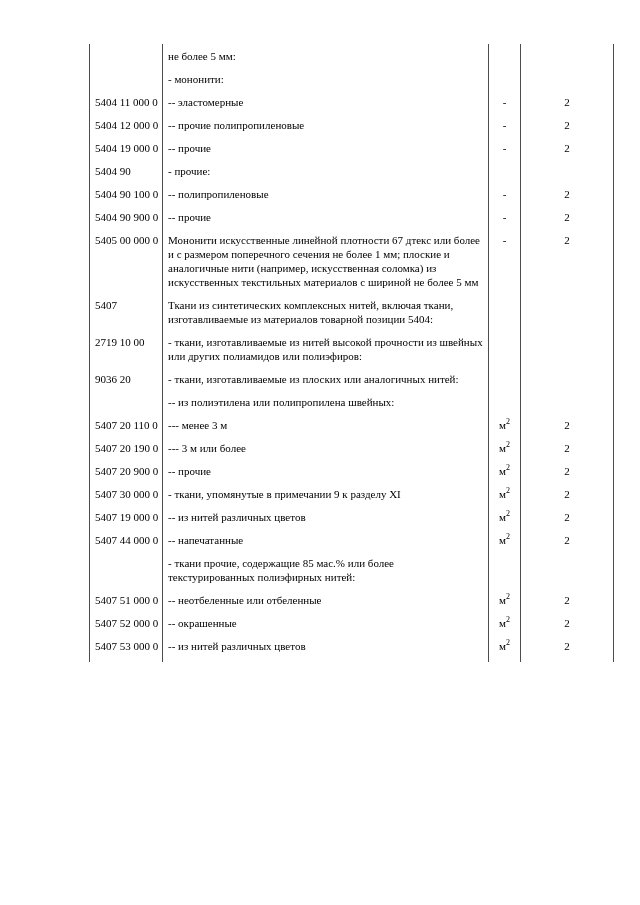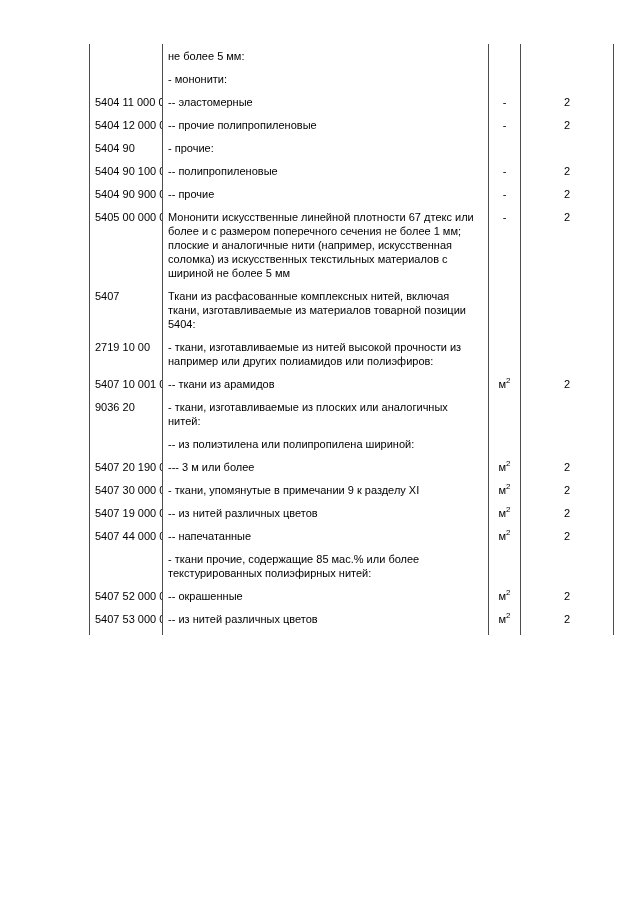--- a/index.html
+++ b/index.html
@@ -6,21 +6,21 @@
     margin: 0;
     padding: 0;
     background: #ffffff;
   }
   .page {
     position: relative;
     width: 640px;
     height: 803px;
     background: #ffffff;
     overflow: hidden;
-    font-family: Liberation Sans, sans-serif;
+    font-family: Liberation Serif, serif;
     color: #000000;
   }
   table.tariff {
     position: absolute;
     left: 89px;
     top: 44px;
     width: 524px;
     border-collapse: collapse;
     table-layout: fixed;
     font-size: 11px;
@@ -87,20 +87,26 @@
           <td class="unit-cell">-</td>
           <td class="rate-cell">2</td>
         </tr>
         <tr>
           <td class="code-cell">5404 12 000 0</td>
           <td class="desc-cell">-- прочие полипропиленовые</td>
           <td class="unit-cell">-</td>
           <td class="rate-cell">2</td>
         </tr>
         <tr>
+          <td class="code-cell">5404 19 000 0</td>
+          <td class="desc-cell">-- прочие</td>
+          <td class="unit-cell">-</td>
+          <td class="rate-cell">2</td>
+        </tr>
+        <tr>
           <td class="code-cell">5404 90</td>
           <td class="desc-cell">- прочие:</td>
           <td class="unit-cell"></td>
           <td class="rate-cell"></td>
         </tr>
         <tr>
           <td class="code-cell">5404 90 100 0</td>
           <td class="desc-cell">-- полипропиленовые</td>
           <td class="unit-cell">-</td>
           <td class="rate-cell">2</td>
@@ -112,55 +118,61 @@
           <td class="rate-cell">2</td>
         </tr>
         <tr>
           <td class="code-cell">5405 00 000 0</td>
           <td class="desc-cell">Мононити искусственные линейной плотности 67 дтекс или более и с размером поперечного сечения не более 1 мм; плоские и аналогичные нити (например, искусственная соломка) из искусственных текстильных материалов с шириной не более 5 мм</td>
           <td class="unit-cell">-</td>
           <td class="rate-cell">2</td>
         </tr>
         <tr>
           <td class="code-cell">5407</td>
-          <td class="desc-cell">Ткани из расфасованные комплексных нитей, включая ткани, изготавливаемые из материалов товарной позиции 5404:</td>
+          <td class="desc-cell">Ткани из синтетических комплексных нитей, включая ткани, изготавливаемые из материалов товарной позиции 5404:</td>
           <td class="unit-cell"></td>
           <td class="rate-cell"></td>
         </tr>
         <tr>
           <td class="code-cell">2719 10 00</td>
-          <td class="desc-cell">- ткани, изготавливаемые из нитей высокой прочности из например или других полиамидов или полиэфиров:</td>
-          <td class="unit-cell"></td>
-          <td class="rate-cell"></td>
-        </tr>
-        <tr>
-          <td class="code-cell">5407 10 001 0</td>
-          <td class="desc-cell">-- ткани из арамидов</td>
-          <td class="unit-cell">м<sup>2</sup></td>
-          <td class="rate-cell">2</td>
+          <td class="desc-cell">- ткани, изготавливаемые из нитей высокой прочности из швейных или других полиамидов или полиэфиров:</td>
+          <td class="unit-cell"></td>
+          <td class="rate-cell"></td>
         </tr>
         <tr>
           <td class="code-cell">9036 20</td>
           <td class="desc-cell">- ткани, изготавливаемые из плоских или аналогичных нитей:</td>
           <td class="unit-cell"></td>
           <td class="rate-cell"></td>
         </tr>
         <tr>
           <td class="code-cell"></td>
-          <td class="desc-cell">-- из полиэтилена или полипропилена шириной:</td>
-          <td class="unit-cell"></td>
-          <td class="rate-cell"></td>
+          <td class="desc-cell">-- из полиэтилена или полипропилена швейных:</td>
+          <td class="unit-cell"></td>
+          <td class="rate-cell"></td>
+        </tr>
+        <tr>
+          <td class="code-cell">5407 20 110 0</td>
+          <td class="desc-cell">--- менее 3 м</td>
+          <td class="unit-cell">м<sup>2</sup></td>
+          <td class="rate-cell">2</td>
         </tr>
         <tr>
           <td class="code-cell">5407 20 190 0</td>
           <td class="desc-cell">--- 3 м или более</td>
           <td class="unit-cell">м<sup>2</sup></td>
           <td class="rate-cell">2</td>
         </tr>
         <tr>
+          <td class="code-cell">5407 20 900 0</td>
+          <td class="desc-cell">-- прочие</td>
+          <td class="unit-cell">м<sup>2</sup></td>
+          <td class="rate-cell">2</td>
+        </tr>
+        <tr>
           <td class="code-cell">5407 30 000 0</td>
           <td class="desc-cell">- ткани, упомянутые в примечании 9 к разделу XI</td>
           <td class="unit-cell">м<sup>2</sup></td>
           <td class="rate-cell">2</td>
         </tr>
         <tr>
           <td class="code-cell">5407 19 000 0</td>
           <td class="desc-cell">-- из нитей различных цветов</td>
           <td class="unit-cell">м<sup>2</sup></td>
           <td class="rate-cell">2</td>
@@ -169,20 +181,26 @@
           <td class="code-cell">5407 44 000 0</td>
           <td class="desc-cell">-- напечатанные</td>
           <td class="unit-cell">м<sup>2</sup></td>
           <td class="rate-cell">2</td>
         </tr>
         <tr>
           <td class="code-cell"></td>
           <td class="desc-cell">- ткани прочие, содержащие 85 мас.% или более текстурированных полиэфирных нитей:</td>
           <td class="unit-cell"></td>
           <td class="rate-cell"></td>
+        </tr>
+        <tr>
+          <td class="code-cell">5407 51 000 0</td>
+          <td class="desc-cell">-- неотбеленные или отбеленные</td>
+          <td class="unit-cell">м<sup>2</sup></td>
+          <td class="rate-cell">2</td>
         </tr>
         <tr>
           <td class="code-cell">5407 52 000 0</td>
           <td class="desc-cell">-- окрашенные</td>
           <td class="unit-cell">м<sup>2</sup></td>
           <td class="rate-cell">2</td>
         </tr>
         <tr>
           <td class="code-cell">5407 53 000 0</td>
           <td class="desc-cell">-- из нитей различных цветов</td>

